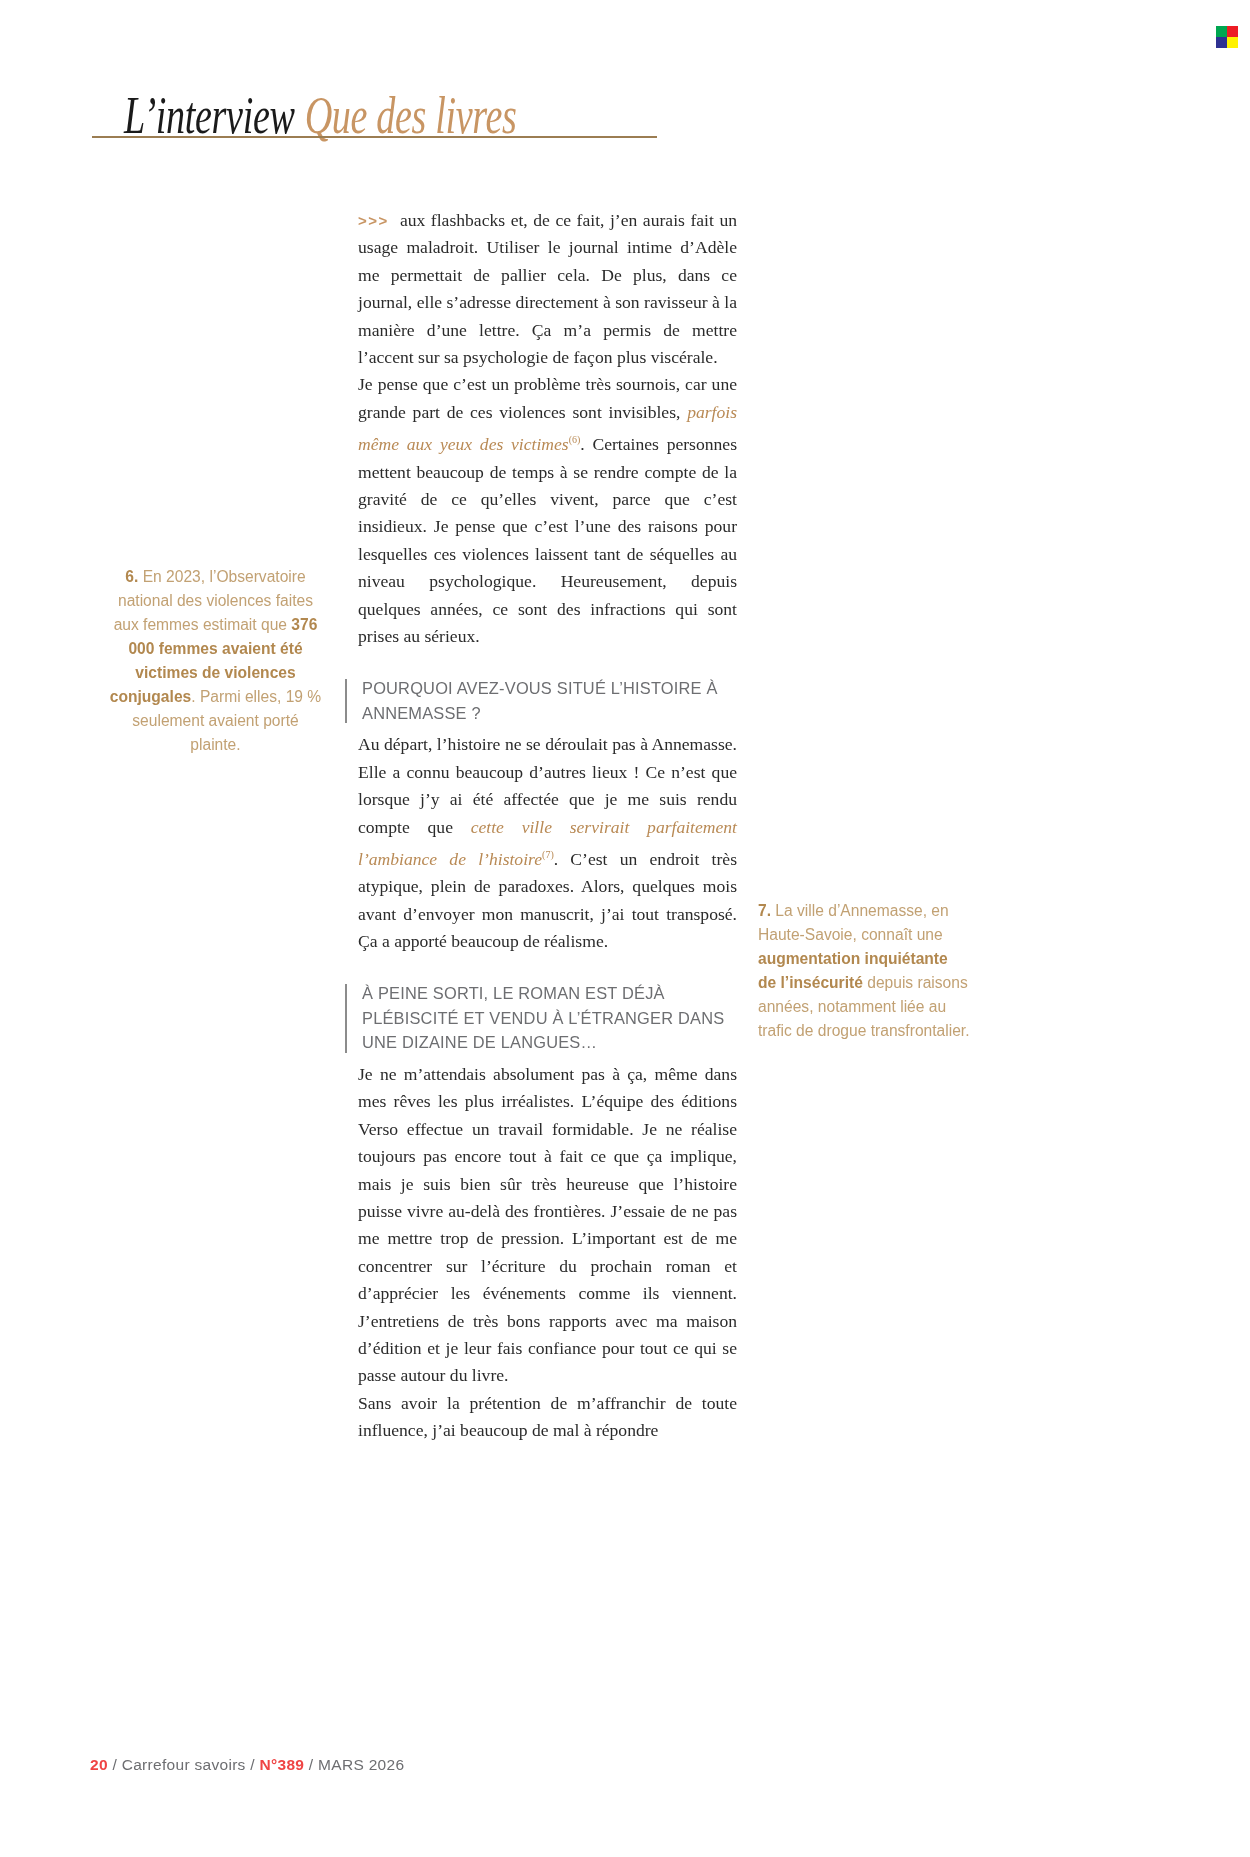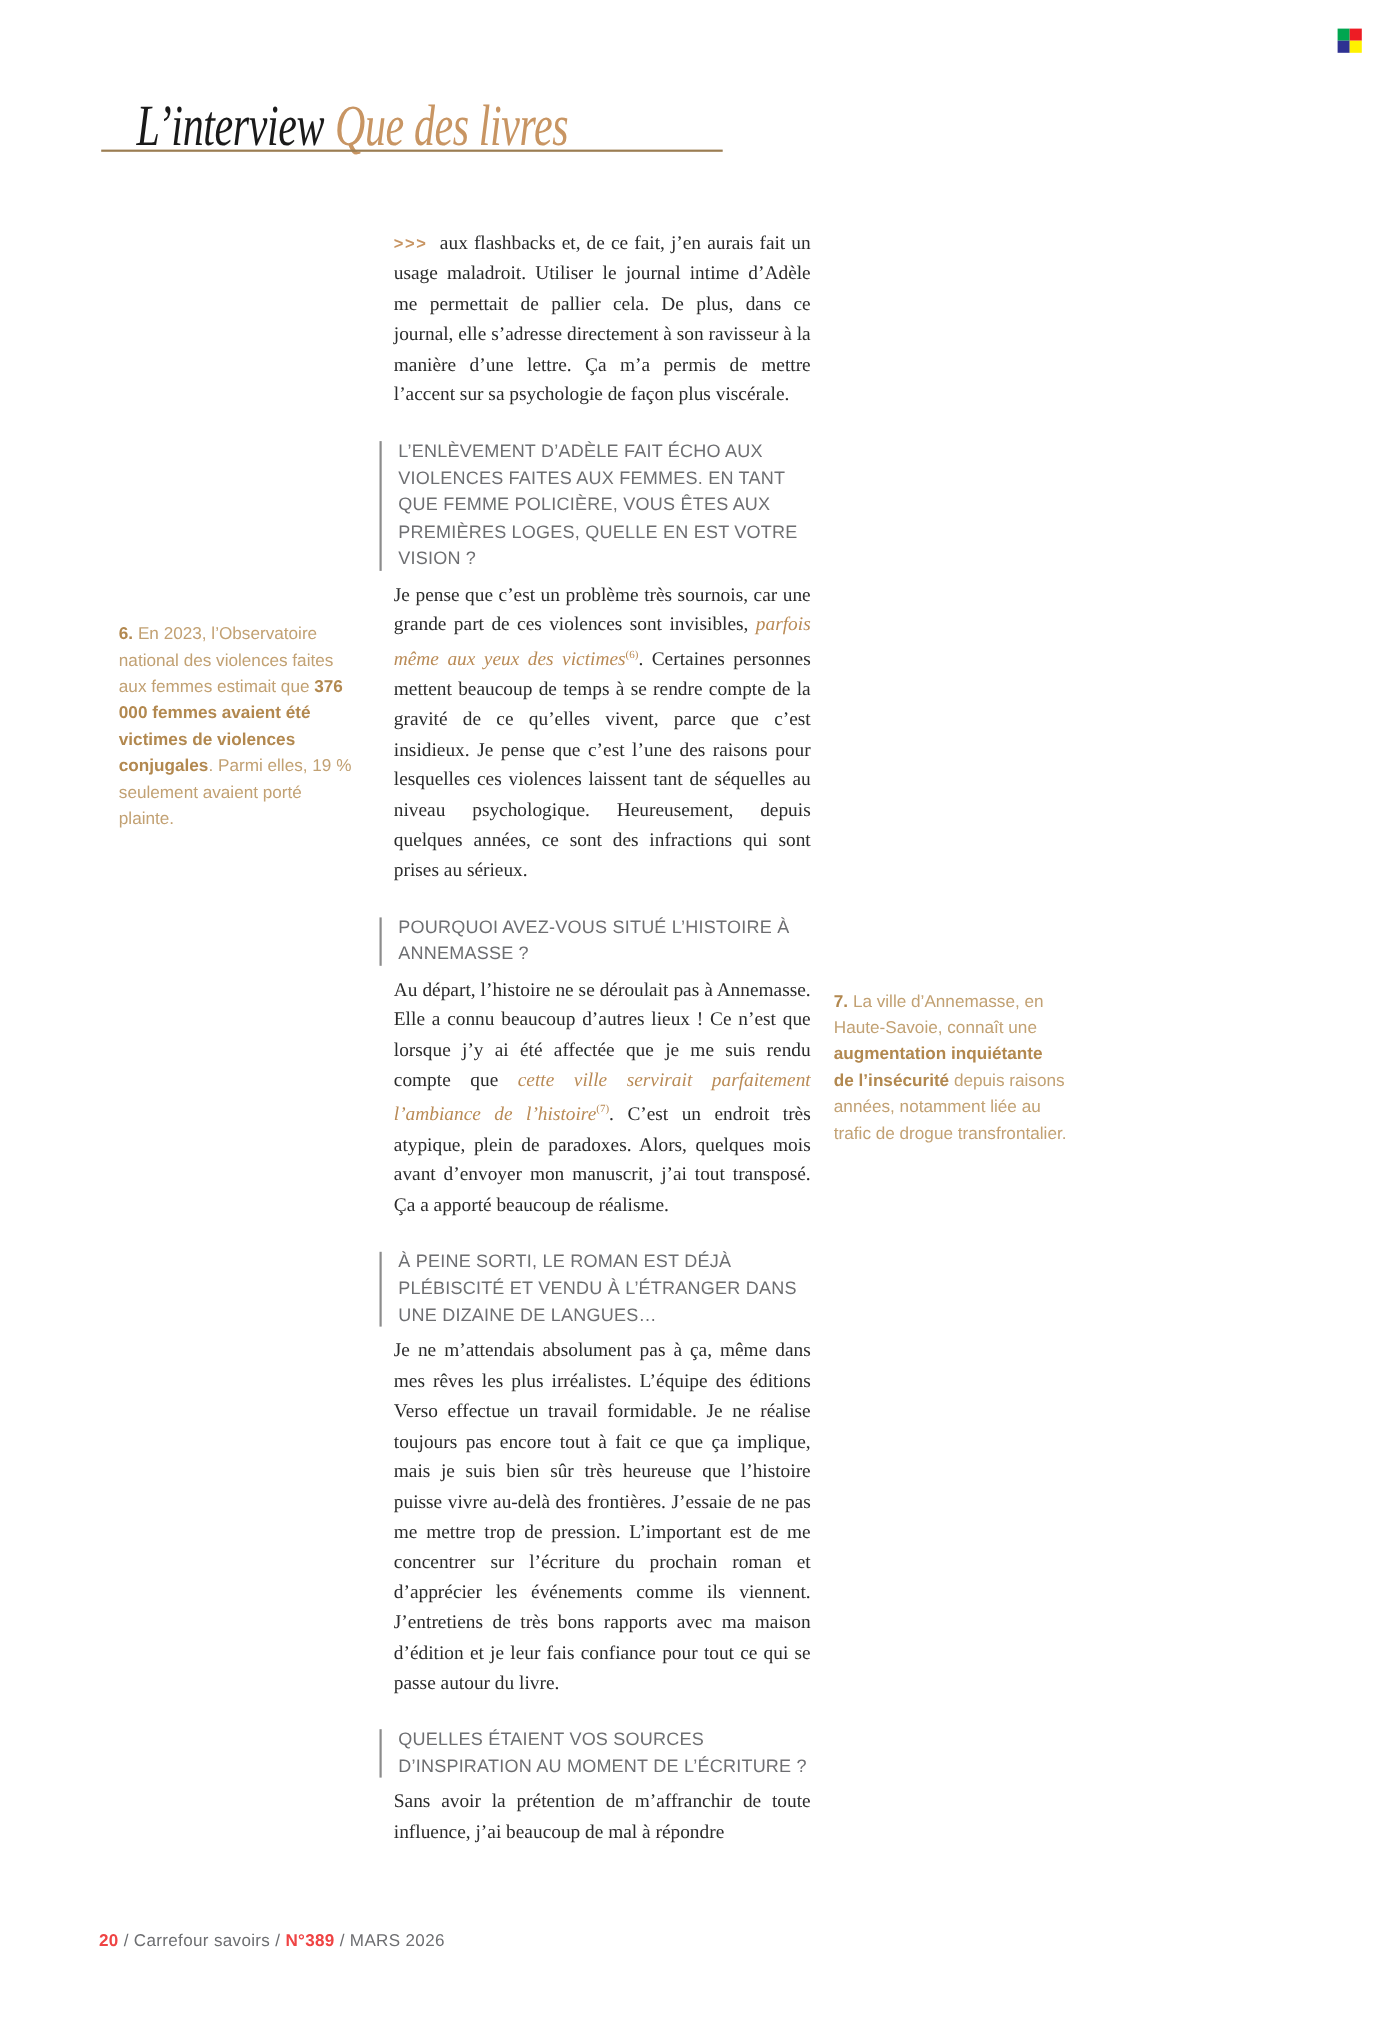--- a/index.html
+++ b/index.html
@@ -77,21 +77,21 @@
   
   .note{
     position:absolute;
     font-family:"Liberation Sans",sans-serif;
     font-size:15.6px;
     line-height:24px;
     color:#c2a173;
   }
   .note b{color:#b2884f;font-weight:700;}
   .note .num{color:#b2884f;font-weight:700;}
-  .note-6{left:108px;top:565px;width:215px;text-align:left;}
+  .note-6{left:108px;top:565px;width:215px;text-align:center;}
   .note-7{left:758px;top:899px;width:212px;text-align:left;}
 
   
   .footer{
     position:absolute;left:90px;top:1756px;
     font-family:"Liberation Sans",sans-serif;
     font-size:15.5px;letter-spacing:.3px;color:#6d6e71;
   }
   .footer b{color:#ef4444;font-weight:700;}
 </style>
@@ -121,30 +121,28 @@
   <div class="note note-7">
     <span class="num">7.</span><span> La ville d’Annemasse, en Haute-Savoie, connaît une </span><b>augmentation inquiétante de l’insécurité</b><span> depuis raisons années, notamment liée au trafic de drogue transfrontalier.</span>
   </div>
 
   <div class="col">
 
     <p class="body-p">
       <span class="arrows">&gt;&gt;&gt;</span>&nbsp;&nbsp;<span>aux flashbacks et, de ce fait, j’en aurais fait un usage maladroit. Utiliser le journal intime d’Adèle me permettait de pallier cela. De plus, dans ce journal, elle s’adresse directement à son ravisseur à la manière d’une lettre. Ça m’a permis de mettre l’accent sur sa psychologie de façon plus viscérale.</span>
     </p>
 
-    <div class="q">L’ENLÈVEMENT D’ADÈLE FAIT ÉCHO AUX VIOLENCES FAITES AUX FEMMES. EN TANT QUE FEMME POLICIÈRE, VOUS ÊTES AUX PREMIÈRES LOGES, QUELLE EN EST VOTRE VISION ?</div>
     <p class="body-p"><span>Je pense que c’est un problème très sournois, car une grande part de ces violences sont invisibles, </span><span class="gold-it">parfois même aux yeux des victimes</span><sup class="fn">(6)</sup><span>. Certaines personnes mettent beaucoup de temps à se rendre compte de la gravité de ce qu’elles vivent, parce que c’est insidieux. Je pense que c’est l’une des raisons pour lesquelles ces violences laissent tant de séquelles au niveau psychologique. Heureusement, depuis quelques années, ce sont des infractions qui sont prises au sérieux.</span></p>
 
     <div class="q">POURQUOI AVEZ-VOUS SITUÉ L’HISTOIRE À ANNEMASSE ?</div>
     <p class="body-p"><span>Au départ, l’histoire ne se déroulait pas à Annemasse. Elle a connu beaucoup d’autres lieux ! Ce n’est que lorsque j’y ai été affectée que je me suis rendu compte que </span><span class="gold-it">cette ville servirait parfaitement l’ambiance de l’histoire</span><sup class="fn">(7)</sup><span>. C’est un endroit très atypique, plein de paradoxes. Alors, quelques mois avant d’envoyer mon manuscrit, j’ai tout transposé. Ça a apporté beaucoup de réalisme.</span></p>
 
     <div class="q">À PEINE SORTI, LE ROMAN EST DÉJÀ PLÉBISCITÉ ET VENDU À L’ÉTRANGER DANS UNE DIZAINE DE LANGUES…</div>
     <p class="body-p"><span>Je ne m’attendais absolument pas à ça, même dans mes rêves les plus irréalistes. L’équipe des éditions Verso effectue un travail formidable. Je ne réalise toujours pas encore tout à fait ce que ça implique, mais je suis bien sûr très heureuse que l’histoire puisse vivre au-delà des frontières. J’essaie de ne pas me mettre trop de pression. L’important est de me concentrer sur l’écriture du prochain roman et d’apprécier les événements comme ils viennent. J’entretiens de très bons rapports avec ma maison d’édition et je leur fais confiance pour tout ce qui se passe autour du livre.</span></p>
 
-    <div class="q">QUELLES ÉTAIENT VOS SOURCES D’INSPIRATION AU MOMENT DE L’ÉCRITURE ?</div>
     <p class="body-p"><span>Sans avoir la prétention de m’affranchir de toute influence, j’ai beaucoup de mal à répondre</span></p>
 
   </div>
 
   <div class="footer">
     <b>20</b><span> / </span><span>Carrefour savoirs</span><span> / </span><b>N°389</b><span> / </span><span>MARS 2026</span>
   </div>
 
 </div>
 

